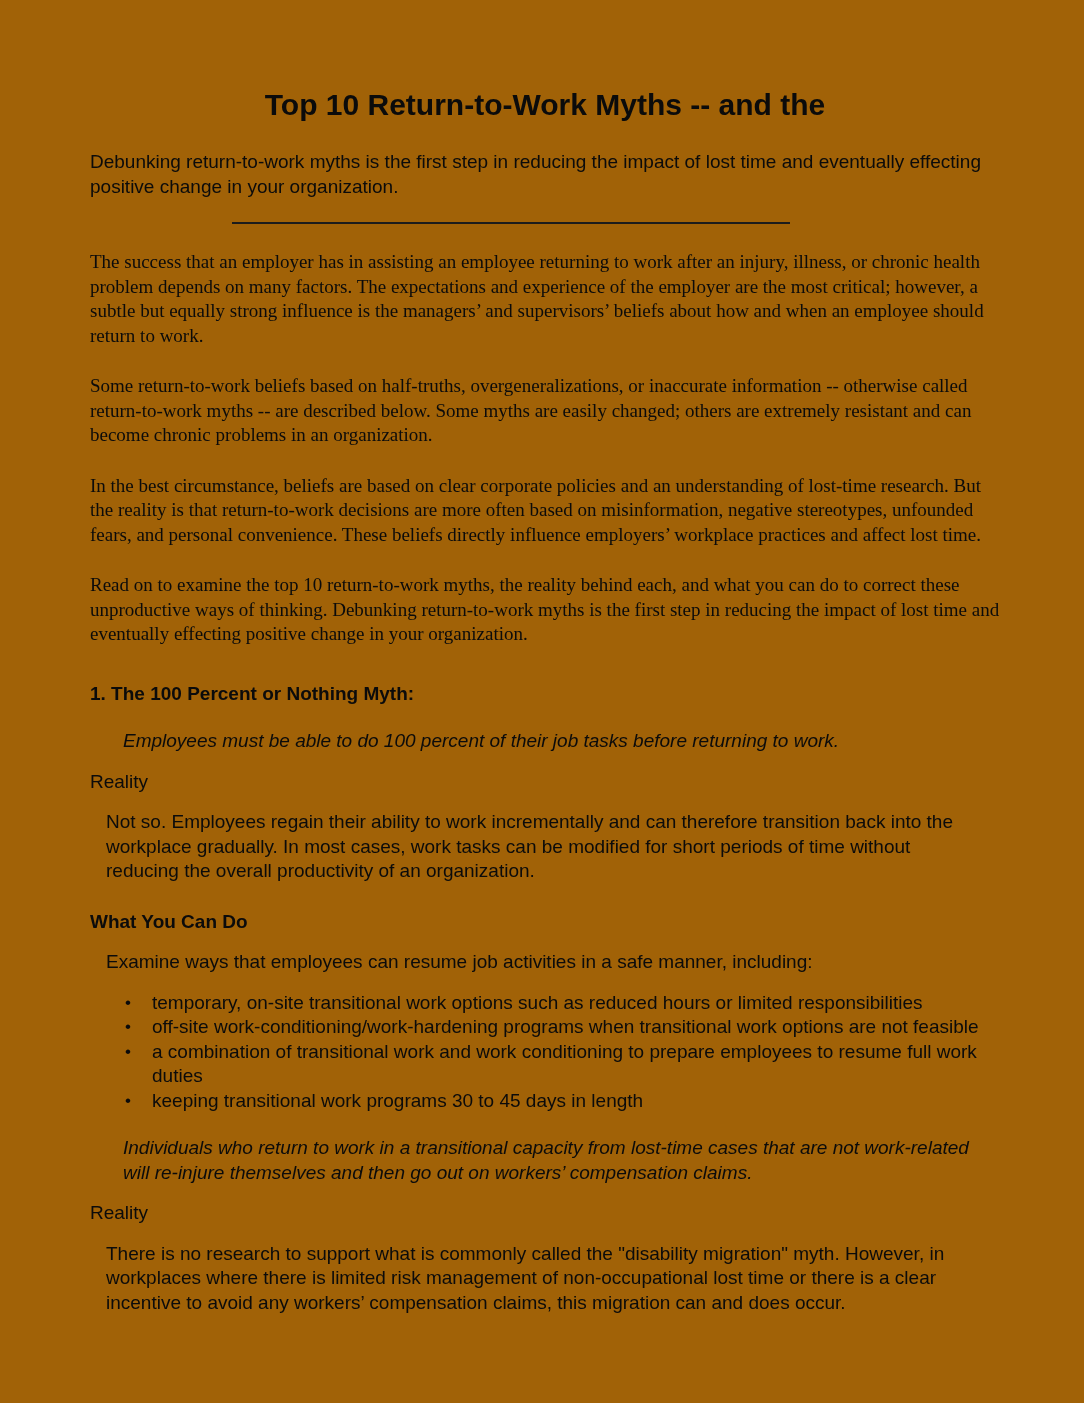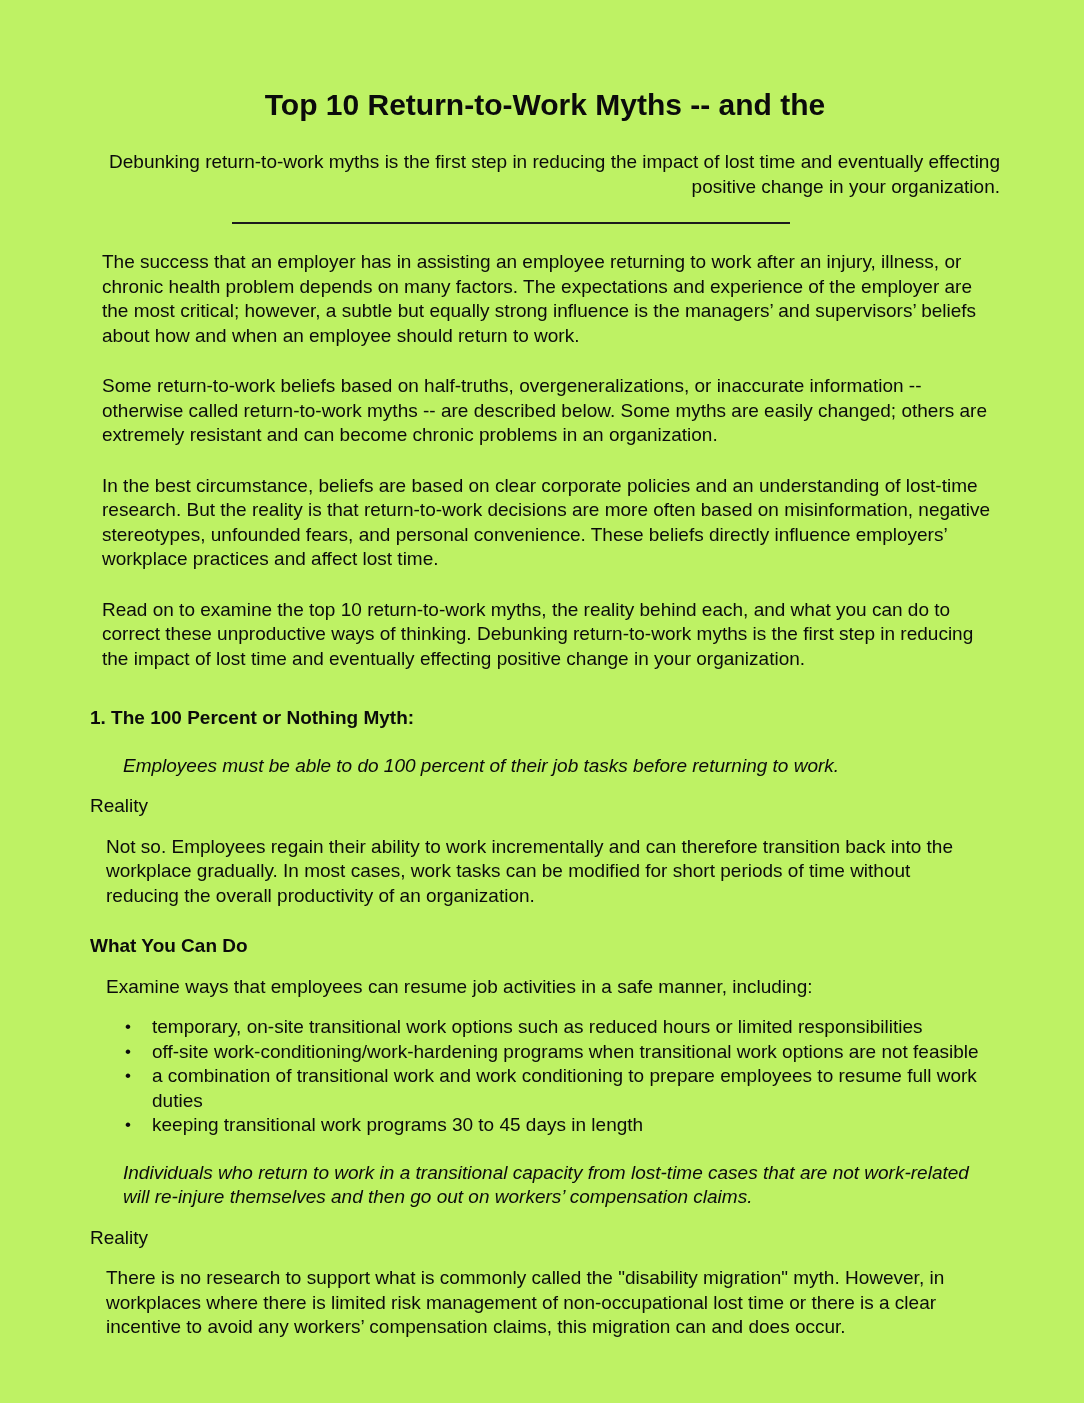--- a/index.html
+++ b/index.html
@@ -4,48 +4,48 @@
 <style>
   html, body {
     margin: 0;
     padding: 0;
     background: #ffffff;
   }
   .page {
     position: relative;
     width: 1084px;
     height: 1403px;
-    background: #bef264;
+    background: #a16207;
     color: #0b0b0b;
     font-family: "Liberation Sans", "DejaVu Sans", sans-serif;
     font-size: 19px;
     line-height: 24.5px;
     box-sizing: border-box;
     padding: 86px 84px 40px 90px;
     overflow: hidden;
   }
   .doc-title {
     text-align: center;
     font-weight: bold;
     font-size: 30px;
     line-height: 38px;
     margin: 0 0 26px 0;
   }
   .intro {
     margin: 0 0 0 0;
-    text-align: right;
   }
   .divider {
     border: none;
     border-top: 2px solid #1c1c1c;
     width: 558px;
     margin: 23px 0 0 142px;
   }
   .para {
-    margin: 26px 0 0 12px;
+    margin: 26px 0 0 0;
+    font-family: Liberation Serif, serif;
   }
   .section-heading {
     font-weight: bold;
     margin: 35px 0 0 0;
   }
   .myth-statement {
     font-style: italic;
     margin: 23px 0 0 33px;
   }
   .sub-label {

